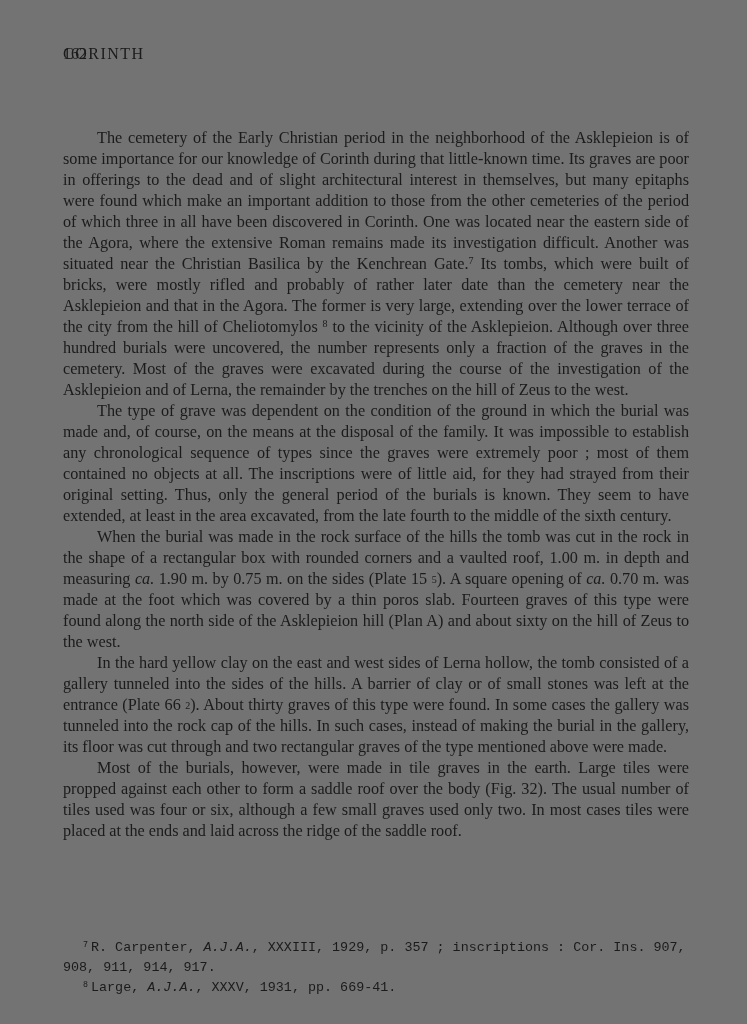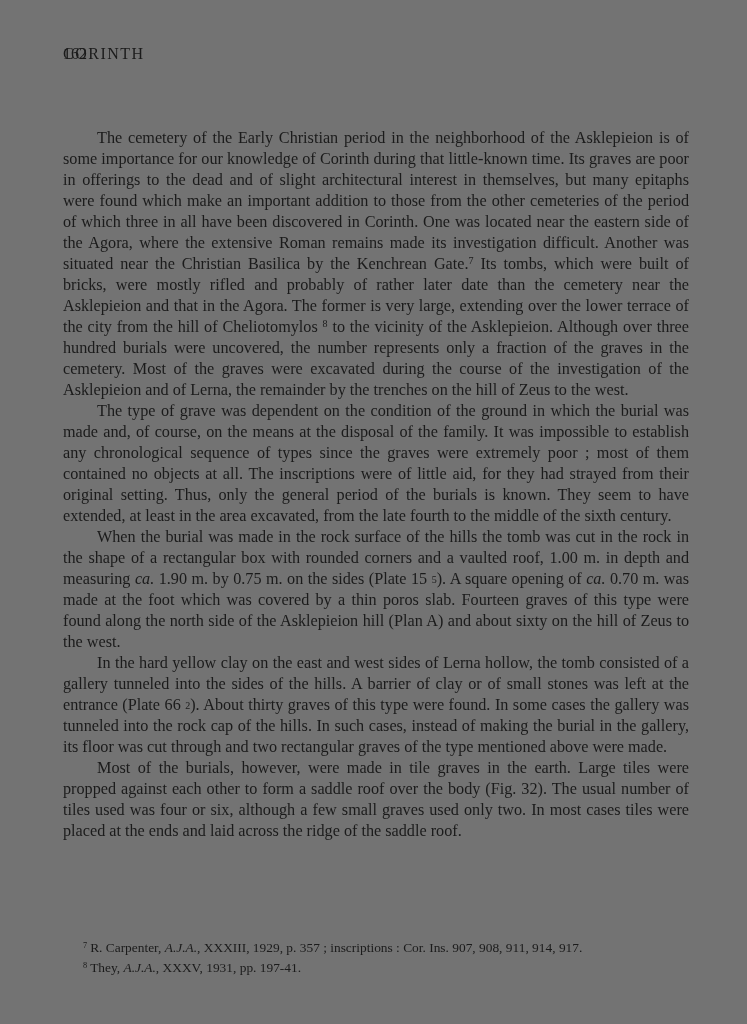--- a/index.html
+++ b/index.html
@@ -59,20 +59,21 @@
     text-indent: 34px;
   }
   .footnotes {
     position: absolute;
     top: 938px;
     left: 63px;
     width: 626px;
     font-size: 13.4px;
     line-height: 20px;
     text-align: left;
+    font-family: Liberation Mono, monospace;
   }
   .footnotes p {
     margin: 0;
     text-indent: 20px;
   }
   .it { font-style: italic; }
   .sup {
     font-size: 62%;
     vertical-align: 0.45em;
     line-height: 0;
@@ -98,16 +99,16 @@
   <div class="body-text">
     <p><span>The cemetery of the Early Christian period in the neighborhood of the Asklepieion is of some importance for our knowledge of Corinth during that little-known time. Its graves are poor in offerings to the dead and of slight architectural interest in themselves, but many epitaphs were found which make an important addition to those from the other cemeteries of the period of which three in all have been discovered in Corinth. One was located near the eastern side of the Agora, where the extensive Roman remains made its investigation difficult. Another was situated near the Christian Basilica by the Kenchrean Gate.</span><span class="sup">7</span><span> Its tombs, which were built of bricks, were mostly rifled and probably of rather later date than the cemetery near the Asklepieion and that in the Agora. The former is very large, extending over the lower terrace of the city from the hill of Cheliotomylos </span><span class="sup">8</span><span> to the vicinity of the Asklepieion. Although over three hundred burials were uncovered, the number represents only a fraction of the graves in the cemetery. Most of the graves were excavated during the course of the investigation of the Asklepieion and of Lerna, the remainder by the trenches on the hill of Zeus to the west.</span></p>
     <p><span>The type of grave was dependent on the condition of the ground in which the burial was made and, of course, on the means at the disposal of the family. It was impossible to establish any chronological sequence of types since the graves were extremely poor ; most of them contained no objects at all. The inscriptions were of little aid, for they had strayed from their original setting. Thus, only the general period of the burials is known. They seem to have extended, at least in the area excavated, from the late fourth to the middle of the sixth century.</span></p>
     <p><span>When the burial was made in the rock surface of the hills the tomb was cut in the rock in the shape of a rectangular box with rounded corners and a vaulted roof, 1.00 m. in depth and measuring </span><span class="it">ca.</span><span> 1.90 m. by 0.75 m. on the sides (Plate 15 </span><span class="idx">5</span><span>). A square opening of </span><span class="it">ca.</span><span> 0.70 m. was made at the foot which was covered by a thin poros slab. Fourteen graves of this type were found along the north side of the Asklepieion hill (Plan A) and about sixty on the hill of Zeus to the west.</span></p>
     <p><span>In the hard yellow clay on the east and west sides of Lerna hollow, the tomb consisted of a gallery tunneled into the sides of the hills. A barrier of clay or of small stones was left at the entrance (Plate 66 </span><span class="idx">2</span><span>). About thirty graves of this type were found. In some cases the gallery was tunneled into the rock cap of the hills. In such cases, instead of making the burial in the gallery, its floor was cut through and two rectangular graves of the type mentioned above were made.</span></p>
     <p><span>Most of the burials, however, were made in tile graves in the earth. Large tiles were propped against each other to form a saddle roof over the body (Fig. 32). The usual number of tiles used was four or six, although a few small graves used only two. In most cases tiles were placed at the ends and laid across the ridge of the saddle roof.</span></p>
   </div>
 
   <div class="footnotes">
     <p><span class="sup fn-marker">7</span><span><span>R. Carpenter, </span><span class="it">A.J.A.</span><span>, XXXIII, 1929, p. 357 ; inscriptions : Cor. Ins. 907, 908, 911, 914, 917.</span></span></p>
-    <p><span class="sup fn-marker">8</span><span><span>They, </span><span class="it">A.J.A.</span><span>, XXXV, 1931, pp. 197-41.</span></span></p>
+    <p><span class="sup fn-marker">8</span><span><span>Large, </span><span class="it">A.J.A.</span><span>, XXXV, 1931, pp. 669-41.</span></span></p>
   </div>
 
 </div>
 
 </body></html>

